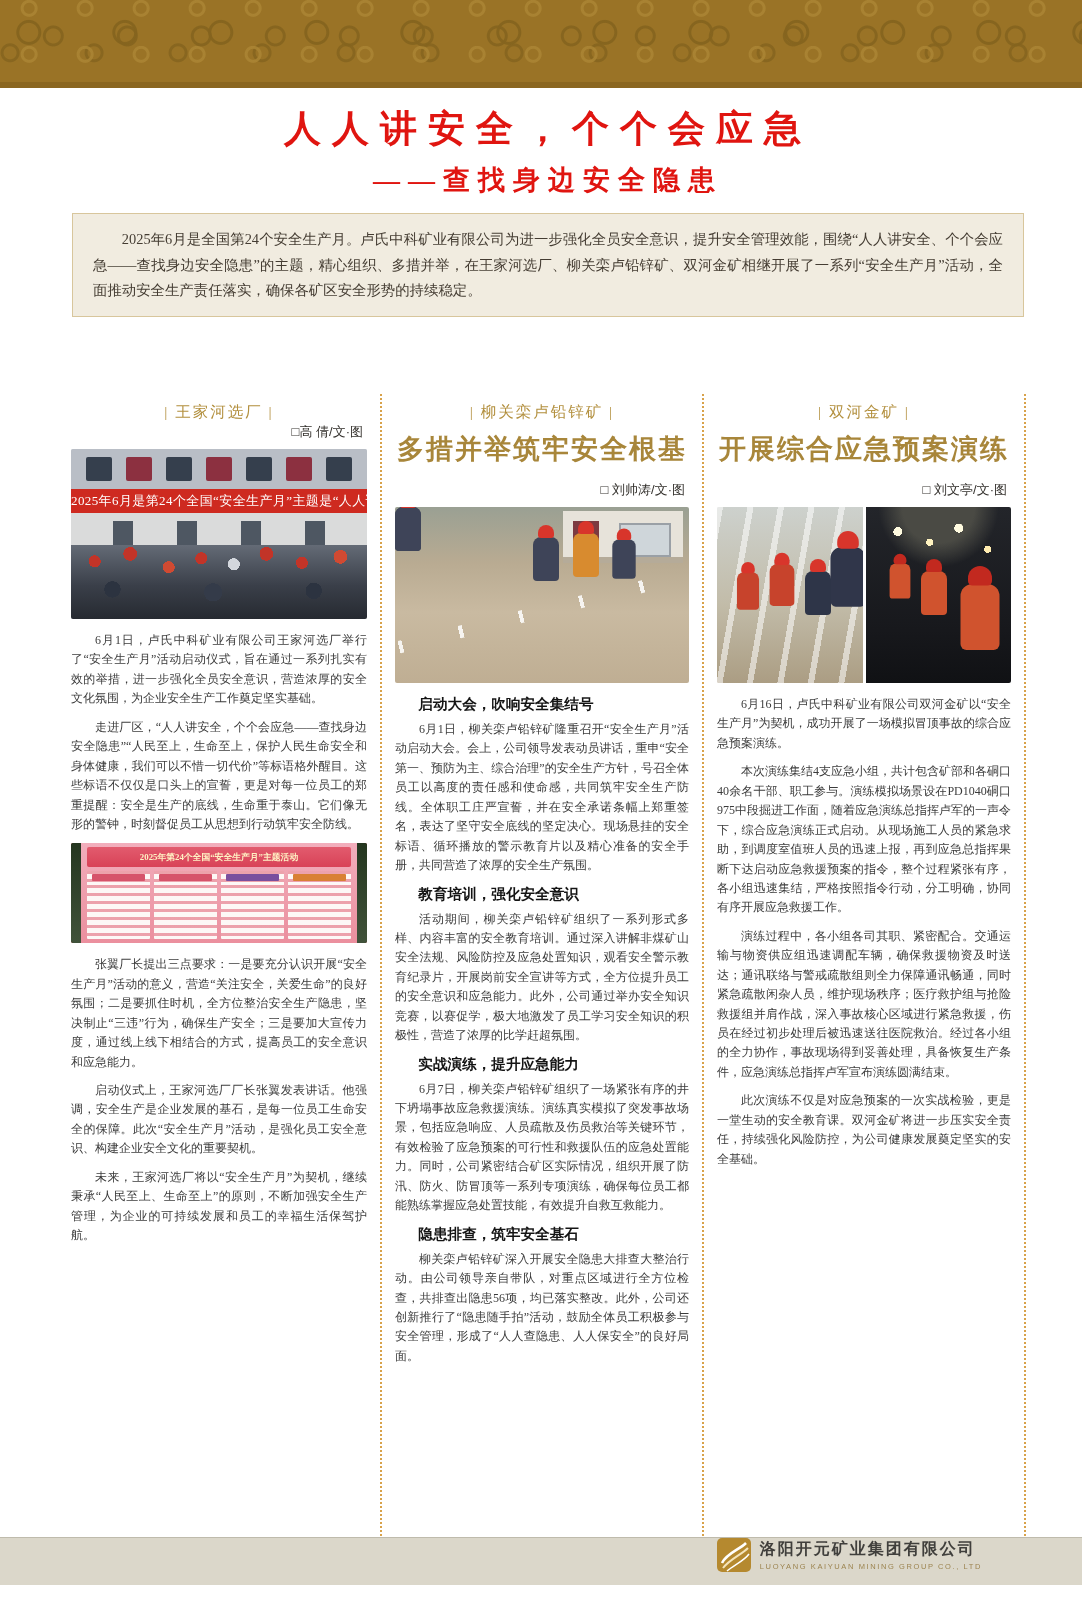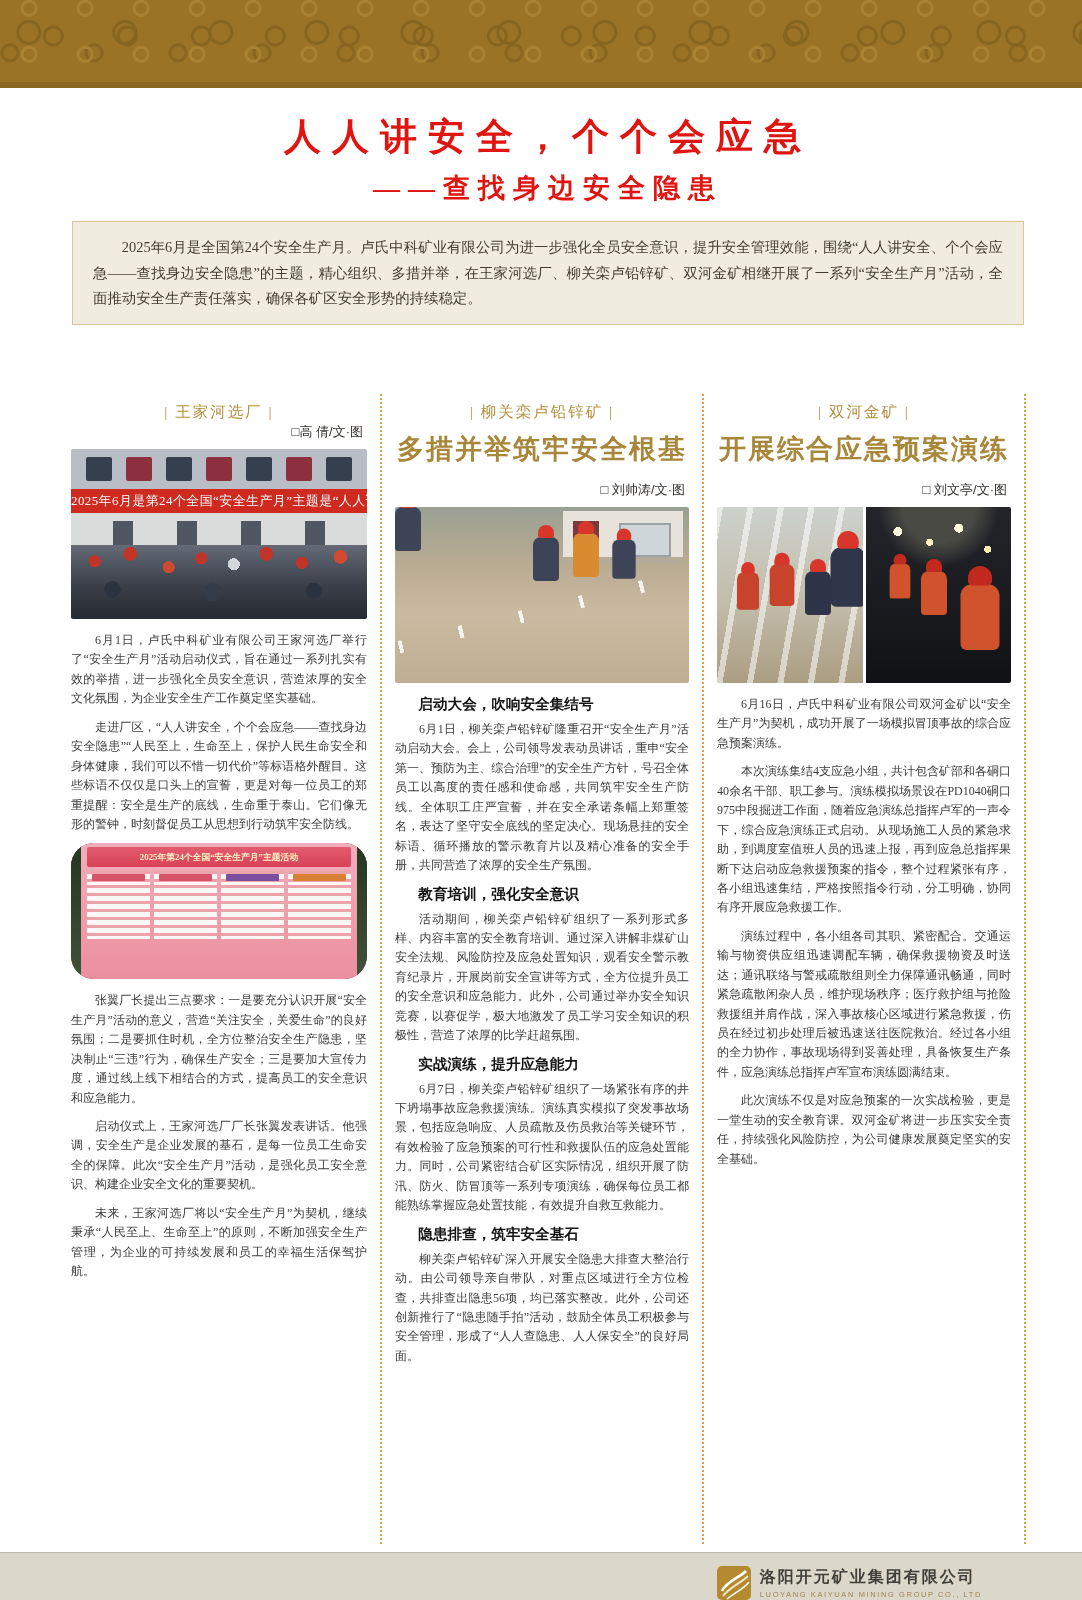--- a/index.html
+++ b/index.html
@@ -38,21 +38,21 @@
   .pick { position:absolute; width:9px; height:96px; background:linear-gradient(#9a6534,#7c4e24); border-radius:4px; z-index:0; }
   .pick::after { content:""; position:absolute; top:-8px; left:-26px; width:60px; height:12px; background:#8d9298; border-radius:50% 50% 40% 40%; }
   .w1 .pick { left:-12px; top:18px; transform:rotate(48deg); }
   .w2 .pick { left:64px; top:26px; transform:rotate(-10deg); height:80px; }
   .w2 .pick::after { left:-12px; width:34px; height:16px; border-radius:3px; }
   .w3 .pick { left:86px; top:4px; transform:rotate(32deg); }
   .big-red-title { position:absolute; left:0; right:0; bottom:2px; z-index:5; text-align:center;
     font-size:72px; font-weight:bold; letter-spacing:6px; color:#e43a2e; white-space:nowrap;
     text-shadow:0 3px 0 #c32a20, 0 6px 0 #a31f16, 3px 8px 7px rgba(90,20,10,.35); }
   .header-right { flex:1; padding-left:14px; }
-  .slogan1 { margin-top:16px; text-align:center; font-size:37px; font-weight:bold; color:#e01510; letter-spacing:11px; white-space:nowrap; }
+  .slogan1 { margin-top:8px; text-align:center; font-size:37px; font-weight:bold; color:#e01510; letter-spacing:11px; white-space:nowrap; }
   .slogan2 { margin-top:8px; text-align:center; font-size:27px; font-weight:bold; color:#e01510; letter-spacing:8px; white-space:nowrap; }
   .intro-box { margin-top:15px; background:#f1ece0; border:1px solid #d8c69c; padding:13px 20px 12px;
     font-size:14.4px; line-height:1.78; color:#443c32; text-align:justify; }
   .intro-box p { text-indent:2em; }
   
   .columns { display:flex; height:1172px; padding:14px 58px 8px; overflow:hidden; }
   .col { width:322px; flex:0 0 322px; padding:0 13px; overflow:hidden; }
   .col.c2, .col.c3 { border-left:2px dotted #d8a24a; }
   .col.c3 { border-right:2px dotted #d8a24a; width:324px; flex-basis:324px; }
   .kicker { text-align:center; color:#b3903f; font-size:15.5px; letter-spacing:2px; margin-top:8px; }
@@ -79,21 +79,21 @@
       radial-gradient(circle 7px at 55% 26%, #d3d7dd 85%, transparent 86%),
       radial-gradient(circle 8px at 66% 12%, #c23428 85%, transparent 86%),
       radial-gradient(circle 7px at 78% 24%, #c23428 85%, transparent 86%),
       radial-gradient(circle 8px at 91% 16%, #d04a32 85%, transparent 86%),
       radial-gradient(circle 9px at 14% 60%, #2c3340 90%, transparent 91%),
       radial-gradient(circle 10px at 48% 64%, #343b49 90%, transparent 91%),
       radial-gradient(circle 9px at 82% 62%, #2c3340 90%, transparent 91%),
       linear-gradient(180deg,#646b76 0%, #3a3f49 55%, #262a31 100%);
   }
   
-  .ph-board { height:136px; background:#7f1d1d; display:flex;border-radius:23px; }
+  .ph-board { height:100px; background:#7f1d1d; display:flex; }
   .ph-board .side { width:10px; background:linear-gradient(#24361f,#40523a); }
   .board-inner { flex:1; background:linear-gradient(#f2aebc,#eb8f9e); padding:4px 6px; }
   .board-title { height:20px; line-height:20px; text-align:center; color:#fff2c4; background:linear-gradient(#e25b6e,#d84257); font-size:8.8px; font-weight:bold; border-radius:2px; white-space:nowrap; overflow:hidden; }
   .board-panels { display:flex; gap:4px; margin-top:4px; height:68px; }
   .board-panels div { flex:1; background:#fdf8f6; border-radius:1px;
     background-image:repeating-linear-gradient(180deg, rgba(223,90,110,.55) 0 3px, transparent 3px 8px); background-position:0 14px; background-repeat:repeat-y; background-size:100% 54px; position:relative; }
   .board-panels div::before { content:""; position:absolute; top:3px; left:8%; width:84%; height:7px; background:#d6536a; border-radius:1px; }
   .board-panels div:nth-child(3)::before { background:#7a4f9e; }
   .board-panels div:nth-child(4)::before { background:#d98034; }
   
@@ -136,21 +136,21 @@
       radial-gradient(circle 5px at 64% 12%, #fffbe0 90%, transparent 91%),
       radial-gradient(circle 4px at 84% 24%, #ffecb0 90%, transparent 91%),
       radial-gradient(circle 60px at 50% 0%, #4a4a44 60%, transparent 100%),
       linear-gradient(180deg,#23252a 0%, #17181c 70%, #101114 100%); overflow:hidden; }
   .pp-right .fig { background:#d0532e; }
   .pp-right .fig::before { background:#c2291f; }
   .pp-right .fig:nth-of-type(1){ right:18px; top:88px; left:auto; transform:scale(1.5); }
   .pp-right .fig:nth-of-type(2){ right:64px; top:64px; left:auto; }
   .pp-right .fig:nth-of-type(3){ right:98px; top:52px; left:auto; transform:scale(.8); }
   
-  .footer { position:absolute; left:0; bottom:0; width:100%; height:48px; background:#dbd7ca; border-top:1px solid #bfbbac; display:flex; align-items:flex-end; }
+  .footer { position:absolute; left:0; bottom:15px; width:100%; height:48px; background:#dbd7ca; border-top:1px solid #bfbbac; display:flex; align-items:flex-start; }
   .logo-block { margin-left:auto; margin-right:100px; display:flex; align-items:center; gap:9px; }
   .logo-text .cn { font-family:"Liberation Sans", sans-serif; font-weight:bold; font-size:16px; color:#403f3c; letter-spacing:2px; }
   .logo-text .en { font-family:"Liberation Sans", sans-serif; font-size:7.5px; color:#9c8450; letter-spacing:1.6px; margin-top:2px; }
 </style>
 </head>
 <body>
 
 <div class="cloud-band"></div>
 
 <div class="header">

